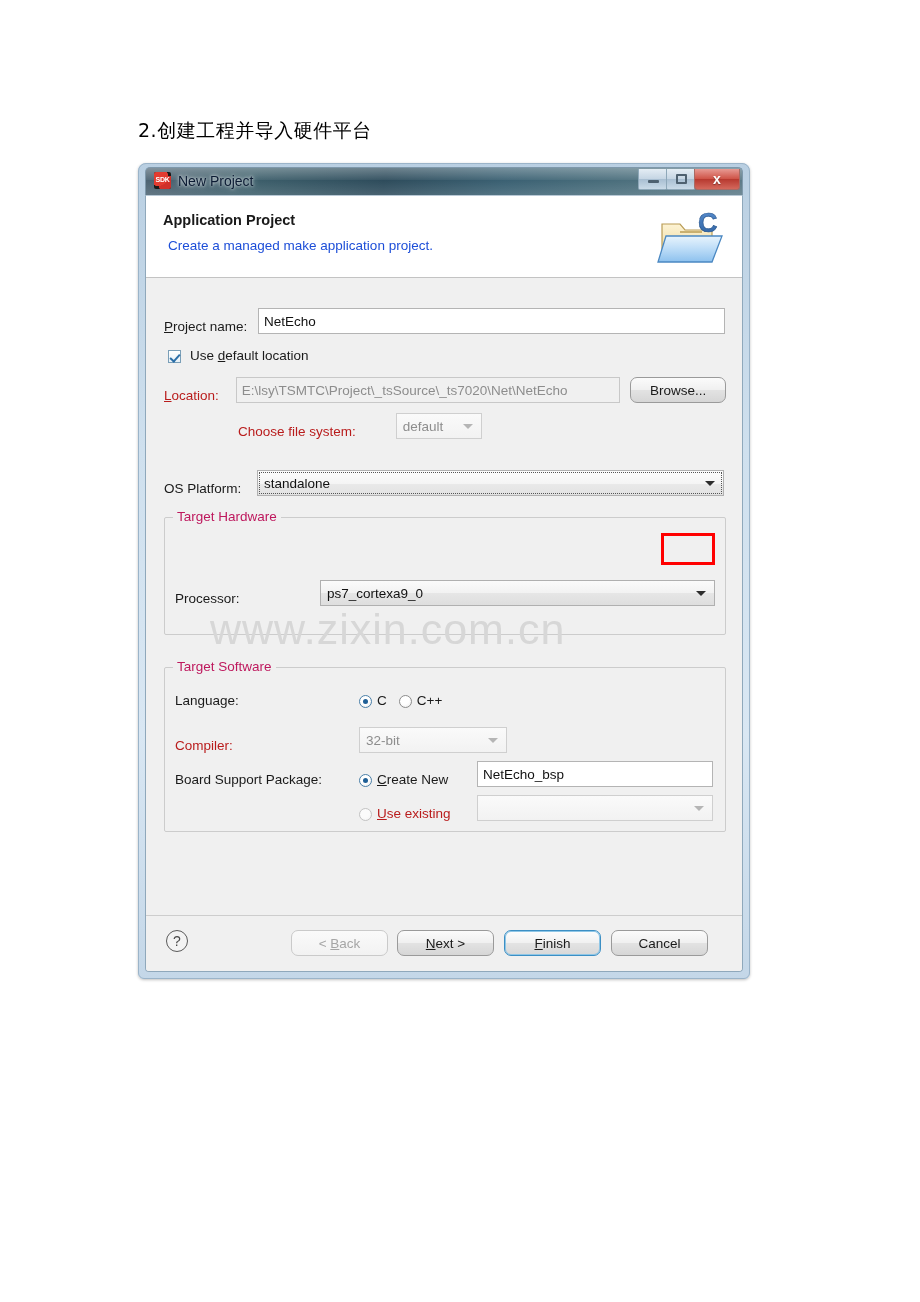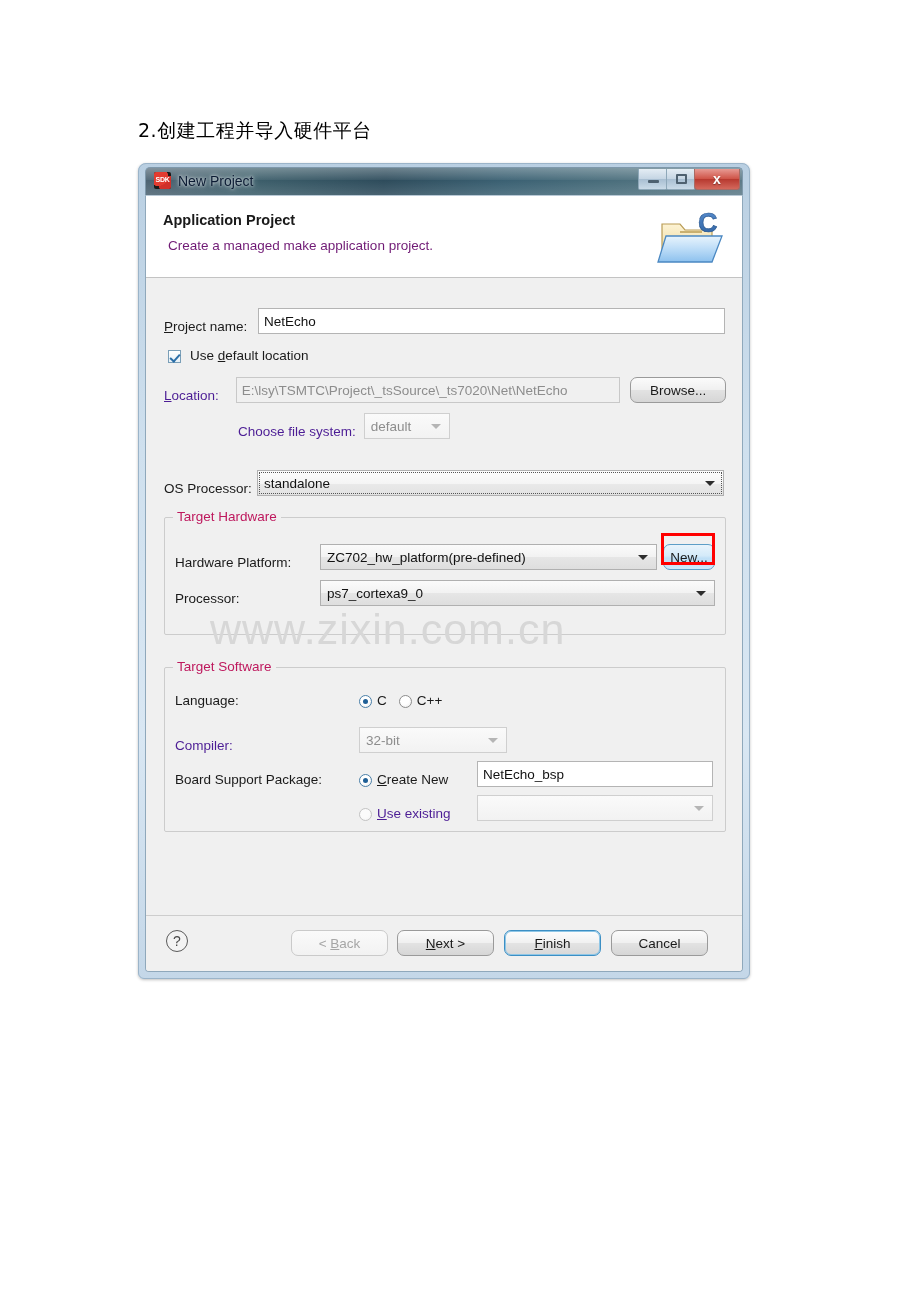--- a/index.html
+++ b/index.html
@@ -147,36 +147,36 @@
     height: 82px;
     background: #ffffff;
     border-bottom: 1px solid #c3c3c3;
   }
   .hdr-title {
     position: absolute; left: 17px; top: 16px;
     font-size: 14.5px; font-weight: bold; color: #1a1a1a;
   }
   .hdr-sub {
     position: absolute; left: 22px; top: 42px;
-    font-size: 13.5px; color: #701a75;
+    font-size: 13.5px; color: #1d4ed8;
   }
   .hdr-icon {
     position: absolute; right: 12px; top: 6px;
     width: 74px; height: 68px;
   }
 
   
   .form {
     position: relative;
     padding: 0;
     height: 640px;
   }
   .row { position: absolute; display: flex; align-items: flex-end; }
   .lbl { font-size: 13.5px; color: #1a1a1a; white-space: nowrap; }
-  .lbl.dim { color: #4c1d95; }
+  .lbl.dim { color: #b91c1c; }
   .u { text-decoration: underline; }
 
   .txtfield {
     background: #ffffff;
     border: 1px solid #b4b4b4;
     height: 26px;
     font-size: 13.5px;
     color: #111;
     padding: 0 5px;
     display: flex; align-items: center;
@@ -399,49 +399,39 @@
         </div>
 
         <div class="row" style="left:18px; top:99px; width:562px;">
           <span class="lbl dim" style="width:72px;"><span class="u">L</span>ocation:</span>
           <div class="txtfield dim" style="width:385px;">E:\lsy\TSMTC\Project\_tsSource\_ts7020\Net\NetEcho</div>
           <div class="btn" style="width:96px; margin-left:10px;">
               <span>Browse...</span>
             </div>
         </div>
 
-        <div class="row" style="left:92px; top:135px;">
+        <div class="row" style="left:92px; top:135px;gap:32px;">
           <span class="lbl dim" style="margin-right:8px;">Choose file system:</span>
           <div class="combo dim" style="width:86px;">
             <span>default</span>
             <span class="arrow"></span>
           </div>
         </div>
 
         <div class="row" style="left:18px; top:192px; width:562px;">
-          <span class="lbl" style="width:93px;">OS Processor:</span>
+          <span class="lbl" style="width:93px;">OS Platform:</span>
           <div class="combo flat focused" style="width:467px;">
             <span>standalone</span>
             <span class="arrow"></span>
           </div>
         </div>
 
         <div class="group" style="left:18px; top:239px; width:562px; height:118px;">
           <span class="gtitle">Target Hardware</span>
 
-          <div class="row" style="left:10px; top:26px;">
-            <span class="lbl" style="width:145px;">Hardware Platform:</span>
-            <div class="combo" style="width:337px;">
-              <span>ZC702_hw_platform(pre-defined)</span>
-              <span class="arrow"></span>
-            </div>
-            <div class="btn hot" style="width:52px; margin-left:6px;">
-                <span>N<span class="u">e</span>w...</span>
-              </div>
-          </div>
 
           <div class="row" style="left:10px; top:62px;">
             <span class="lbl" style="width:145px;">Processor:</span>
             <div class="combo" style="width:395px;">
               <span>ps7_cortexa9_0</span>
               <span class="arrow"></span>
             </div>
           </div>
         </div>
 

